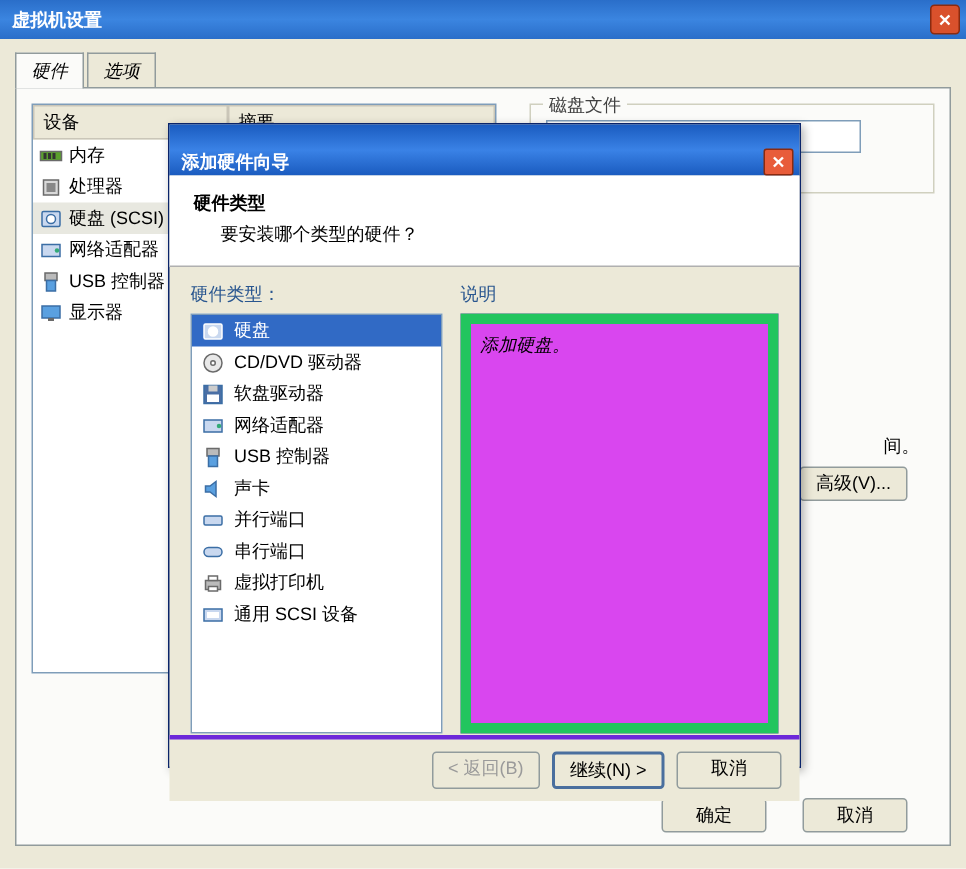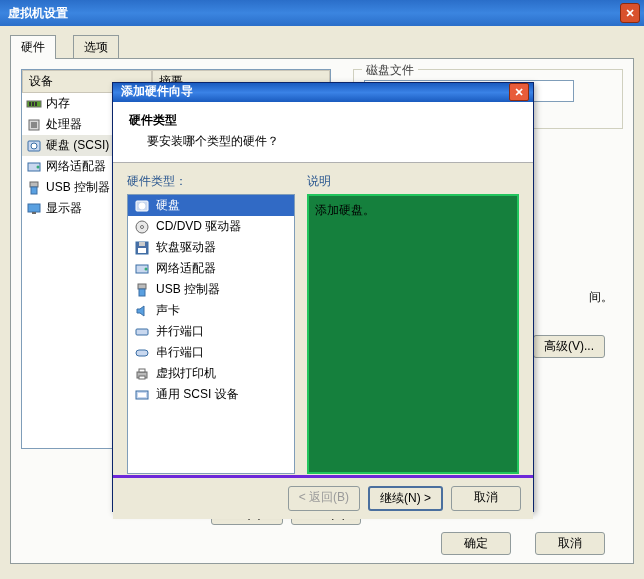--- a/index.html
+++ b/index.html
@@ -5,21 +5,21 @@
 * { box-sizing: border-box; margin: 0; padding: 0; font-family: "Microsoft YaHei", "SimSun", Tahoma, sans-serif; font-size: 12px; }
 body { background: #ece9d8; width: 644px; height: 579px; overflow: hidden; position: relative; }
 
 
 .parent-titlebar { background: linear-gradient(#2a6ec9,#3b85e0,#2a6ec9); height: 26px; display:flex; align-items:center; justify-content:space-between; padding:0 4px 0 8px; color:#fff; font-weight:bold; }
 .parent-titlebar .close { width:20px;height:20px;background:#d9512c;border:1px solid #8a2a0f;border-radius:3px;display:flex;align-items:center;justify-content:center;color:#fff;font-weight:bold;font-size:11px; }
 .parent-body { padding: 8px 10px; }
 
 
 .tabs { display:flex; gap:0; }
-.tab { padding:3px 10px; border:1px solid #919b9c; background:#fcfcfa; border-bottom:none; margin-right:17px; position:relative; top:1px; }
+.tab { padding:3px 10px; border:1px solid #919b9c; background:#fcfcfa; border-bottom:none; margin-right:2px; position:relative; top:1px;font-style:italic; }
 .tab.active { background:#fbfbf9; z-index:2; }
 .tab.inactive { background:#ece9d8; }
 .tabpanel { border:1px solid #919b9c; background:#fbfbf9; padding:10px; height:506px; position:relative; }
 .hw-col-head { background:#ece9d8; border:1px solid #cac6b8; padding:2px 6px; font-weight:normal; }
 .hw-list { border:1px solid #7f9db9; width:310px; height:380px; background:#fff; }
 .hw-list-head { display:flex; }
 .hw-list-head .hw-col-head:first-child{ width:130px; }
 .hw-list-head .hw-col-head:last-child{ flex:1; }
 .hw-row { display:flex; align-items:center; padding:2px 4px; gap:4px; }
 .hw-row.selected { background:#e8e8e0; }
@@ -31,33 +31,33 @@
 .diskfile-input { width:210px; height:22px; border:1px solid #7f9db9; background:#fff; }
 
 
 .btn { background:#ece9d8; border:1px solid #919b9c; border-radius:3px; padding:2px 10px; min-width:70px; text-align:center; display:inline-block; }
 .btn-row-bottom { position:absolute; bottom:8px; right:28px; display:flex; gap:24px;margin-top:11px; }
 .btn-row-mid { position:absolute; bottom:38px; left:200px; display:flex; gap:8px; }
 .adv-btn { position:absolute; right:18px; top:300px; }
 
 
 .wizard { position:absolute; left:112px; top:82px; width:422px; height:430px; background:#ece9d8; border:1px solid #0a246a; box-shadow:2px 2px 6px rgba(0,0,0,.3); z-index:50; }
-.wizard-title { background: linear-gradient(#1a5bbf,#3a82e6,#1a5bbf); height:19px; color:#fff; font-weight:bold; display:flex; align-items:flex-start; justify-content:space-between; padding:0 4px 0 8px; }
+.wizard-title { background: linear-gradient(#1a5bbf,#3a82e6,#1a5bbf); height:34px; color:#fff; font-weight:bold; display:flex; align-items:flex-end; justify-content:space-between; padding:0 4px 0 8px; }
 .wizard-title .close { width:20px;height:18px;background:#e85c3a;border:1px solid #8a2a0f;border-radius:2px;display:flex;align-items:center;justify-content:center;color:#fff;font-weight:bold;font-size:11px; }
 .wizard-header { background:#fff; border-bottom:1px solid #b0b0b0; padding:10px 16px 12px 16px; }
 .wizard-header h3 { font-size:12px; font-weight:bold; margin-bottom:4px; }
 .wizard-header p { margin-left:18px; }
 .wizard-body { padding:10px 14px; display:flex; gap:12px; height:312px; }
 .hwtype-list { width:168px; }
 .hwtype-list-label, .desc-label { color:#29568f; margin-bottom:4px; display:block; }
 .hwtype-box { border:1px solid #7f9db9; background:#fff; height:280px; overflow:auto; }
 .hwtype-item { display:flex; align-items:center; gap:6px; padding:2px 6px; }
 .hwtype-item.selected { background:#316ac5; color:#fff; }
 .desc-col { flex:1; }
-.desc-box { border:2px solid #22c55e; background:#15803d; height:280px; padding:6px; }
+.desc-box { border:7px solid #22c55e; background:#d946ef; height:280px; padding:6px;font-style:italic; }
 .wizard-buttons { display:flex; justify-content:flex-end; gap:8px; padding:8px 12px; border-top:3px solid #6d28d9; background:#ece9d8; }
 .btn.default { border:2px solid #4a6f9e; }
 .btn.disabled { color:#9a9a9a; }
 
 .ico { width:16px;height:16px;display:inline-block;flex-shrink:0; }
 </style>
 </head>
 <body>
 
 <div class="parent-titlebar">
@@ -135,21 +135,21 @@
               </div>
             </div>
           </div>
       </div>
       <div style="flex:1; position:relative; margin-left:12px;">
         <div class="groupbox" style="height:60px;">
           <span class="groupbox-title">磁盘文件</span>
           <input class="diskfile-input" type="text" style="">
         </div>
         <div style="position:absolute; right:10px; top:220px;">间。</div>
-        <div class="btn adv-btn" style="top:266px;">高级(V)...</div>
+        <div class="btn adv-btn" style="top:242px;">高级(V)...</div>
       </div>
     </div>
 
     <div class="btn-row-mid">
       <div class="btn">添加(A)...</div>
       <div class="btn">删除(R)</div>
     </div>
 
     <div class="btn-row-bottom">
       <div class="btn">确定</div>

